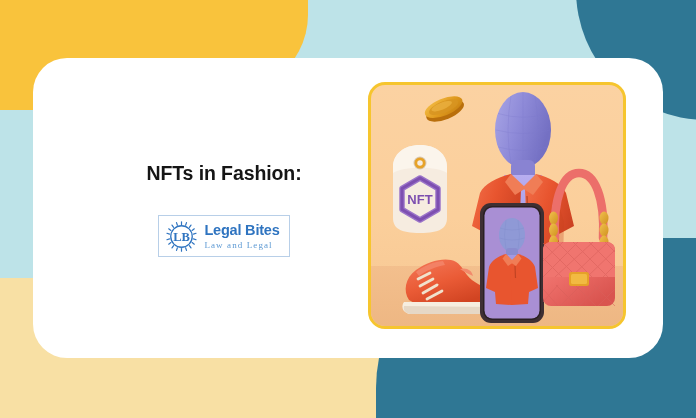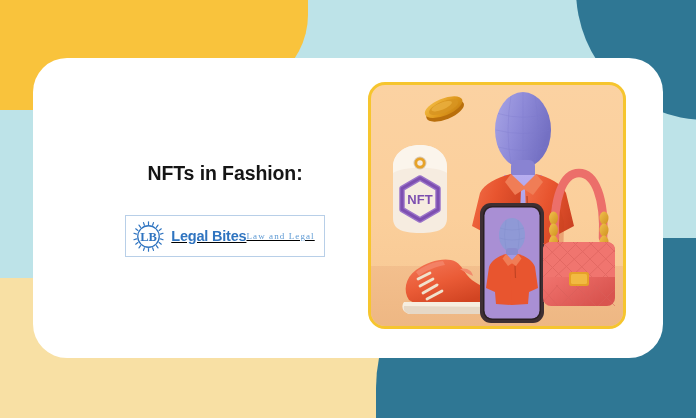--- a/index.html
+++ b/index.html
@@ -67,26 +67,25 @@
     background: #ffffff;
     border-radius: 34px;
     box-sizing: border-box;
     display: flex;
     align-items: center;
   }
 
   
   .left-col {
     width: 330px;
-    padding-left: 15px;
+    padding-left: 26px;
     display: flex;
     flex-direction: column;
     align-items: center;
     justify-content: center;
-    margin-left: 12px;
   }
   .post-title {
     margin: 0;
     font-size: 19.5px;
     line-height: 1.52;
     font-weight: bold;
     color: #151515;
     text-align: center;
     letter-spacing: -0.1px;
     max-width: 280px;
@@ -103,23 +102,22 @@
     gap: 7px;
   }
   .logo-emblem {
     position: relative;
     width: 31px; height: 31px;
     flex: 0 0 auto;
   }
   .logo-emblem svg { display: block; }
   .logo-words {
     display: flex;
-    flex-direction: row;
+    flex-direction: column;
     line-height: 1;
-    text-decoration: underline;
   }
   .logo-name {
     font-size: 14.5px;
     font-weight: bold;
     color: #2f74c0;
     letter-spacing: -0.2px;
   }
   .logo-tagline {
     font-family: "Liberation Serif", serif;
     font-size: 9px;

